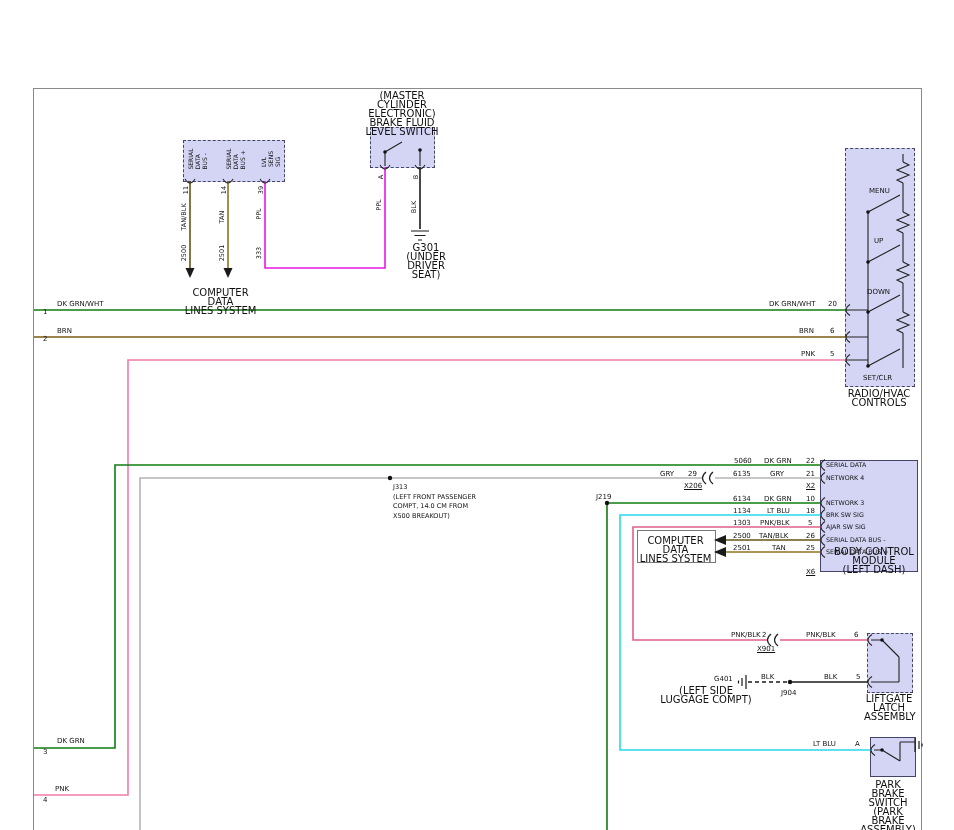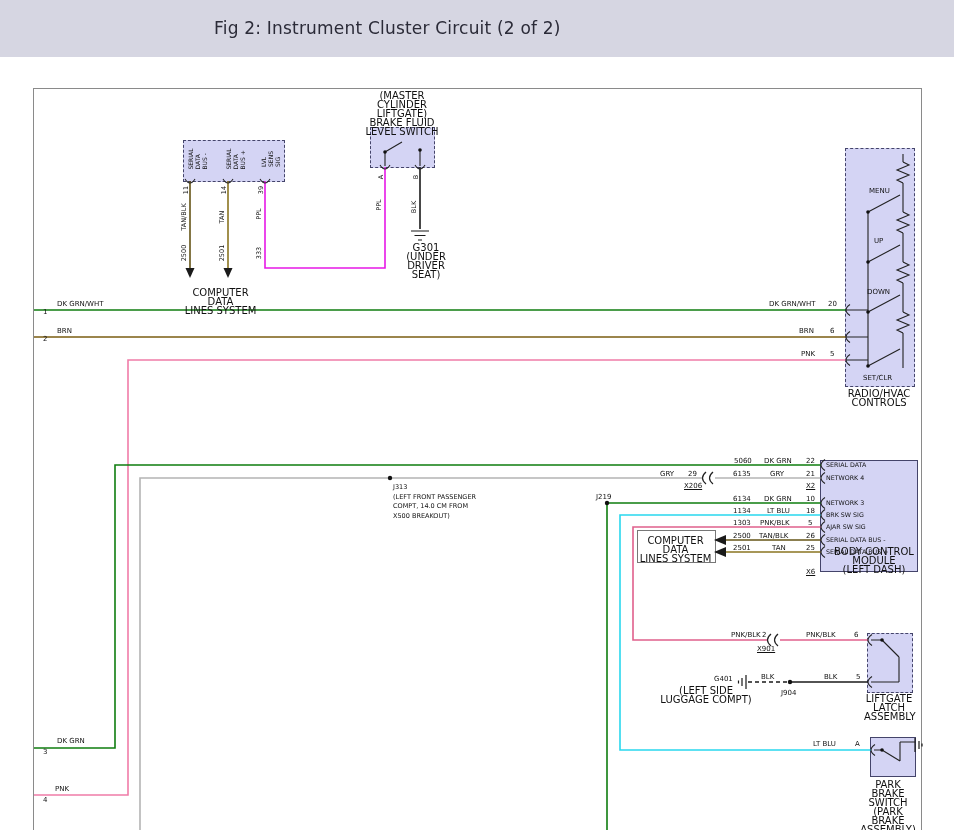--- a/index.html
+++ b/index.html
@@ -22,23 +22,20 @@
   .vblock{position:absolute;transform:translate(-50%,-50%) rotate(-90deg);font-size:6px;line-height:7px;
           white-space:nowrap;text-align:left;}
   .vblock span{display:block;}
   svg{position:absolute;left:0;top:0;pointer-events:none;}
 </style>
 </head>
 <body>
 
 <div class="screen">
 
-  <div class="header">
-    <span class="title">Fig 2: Instrument Cluster Circuit (2 of 2)</span>
-  </div>
 
   <div class="frame"></div>
 
   <div class="cbox dashed" style="left:183px;top:140px;width:100px;height:40px"></div>
   <div class="cbox dashed" style="left:370px;top:127px;width:63px;height:39px"></div>
   <div class="cbox dashed" style="left:845px;top:148px;width:68px;height:237px"></div>
   <div class="cbox" style="left:820px;top:460px;width:96px;height:110px"></div>
   <div class="wbox" style="left:637px;top:530px;width:77px;height:31px"></div>
   <div class="cbox dashed" style="left:867px;top:633px;width:44px;height:58px"></div>
   <div class="cbox" style="left:870px;top:737px;width:44px;height:38px"></div>
@@ -147,21 +144,21 @@
   <span class="vlbl" style="left:184px;top:253px">2500</span>
   <span class="vlbl" style="left:222px;top:253px">2501</span>
   <span class="vlbl" style="left:259px;top:253px">333</span>
   <div class="cblock" style="left:178px;top:288px;width:85px">
     <span>COMPUTER DATA</span>
     <span>LINES SYSTEM</span>
   </div>
 
   <div class="cblock" style="left:363px;top:91px;width:78px">
     <span>(MASTER CYLINDER</span>
-    <span>LIFTGATE)</span>
+    <span>ELECTRONIC)</span>
     <span>BRAKE FLUID</span>
     <span>LEVEL SWITCH</span>
   </div>
   <span class="vlbl" style="left:381px;top:177px">A</span>
   <span class="vlbl" style="left:416px;top:177px">B</span>
   <span class="vlbl" style="left:379px;top:205px">PPL</span>
   <span class="vlbl" style="left:414px;top:207px">BLK</span>
   <div class="cblock" style="left:402px;top:243px;width:48px">
     <span>G301</span>
     <span>(UNDER</span>

